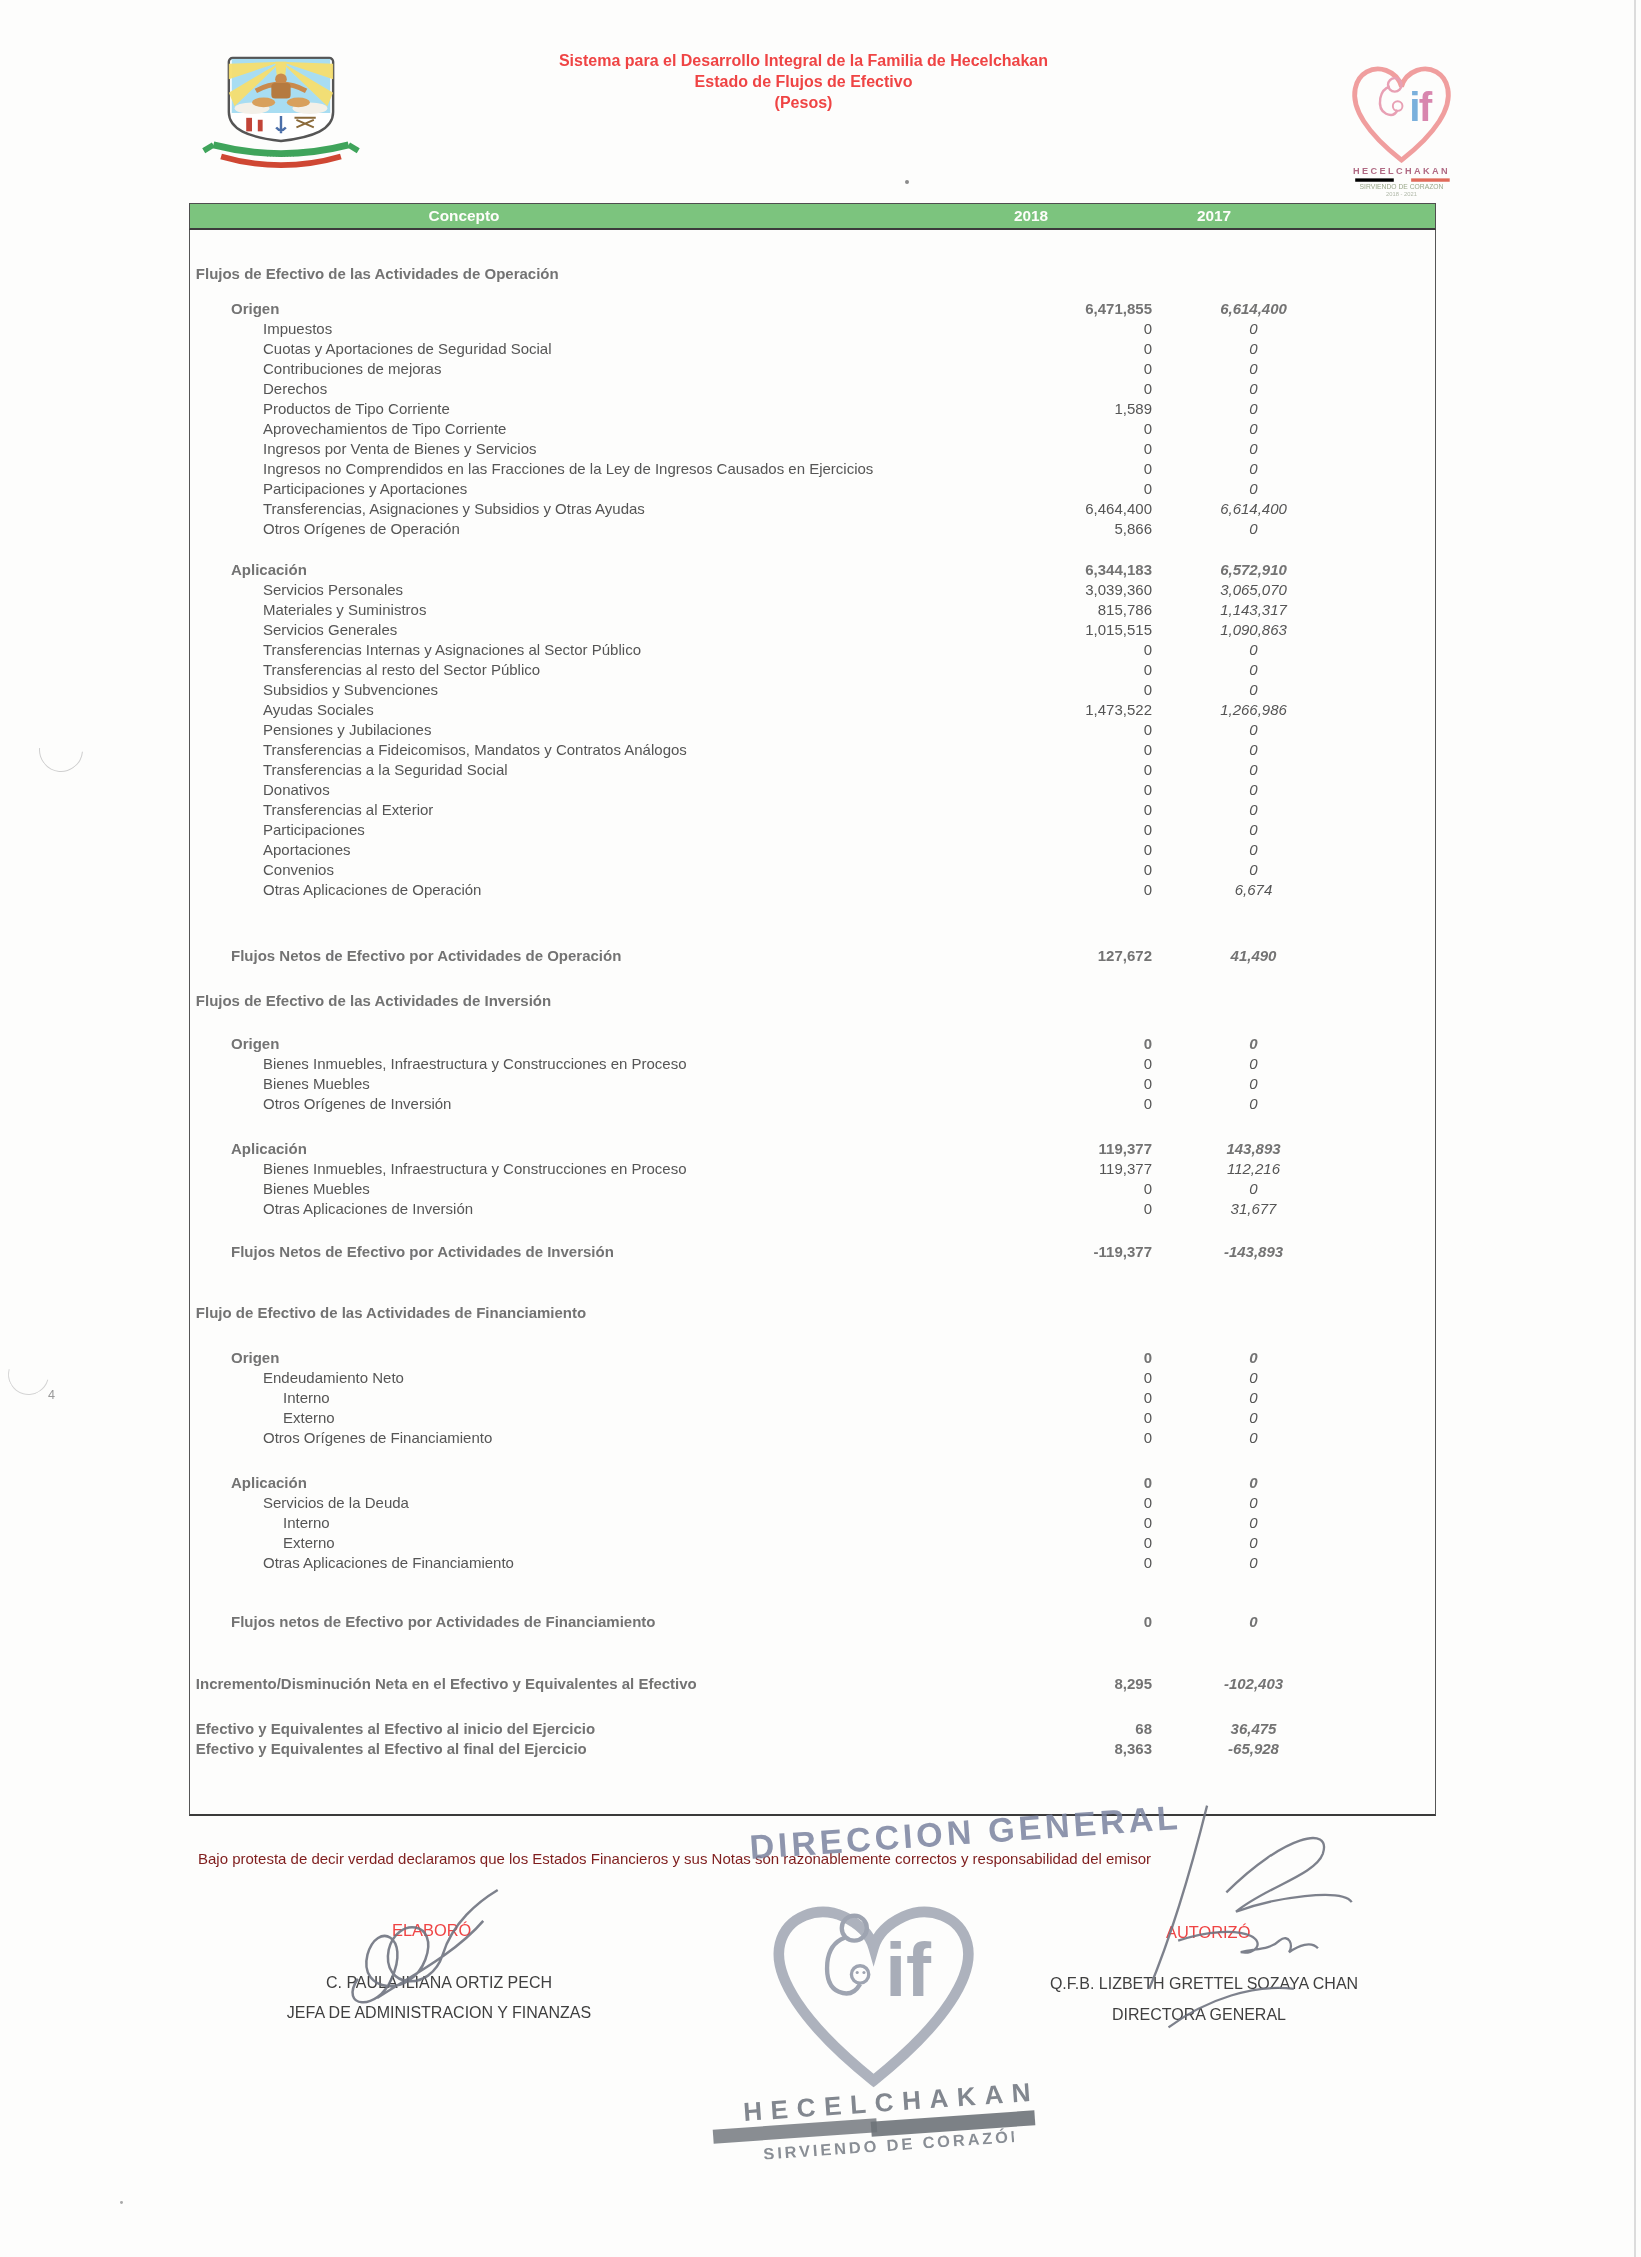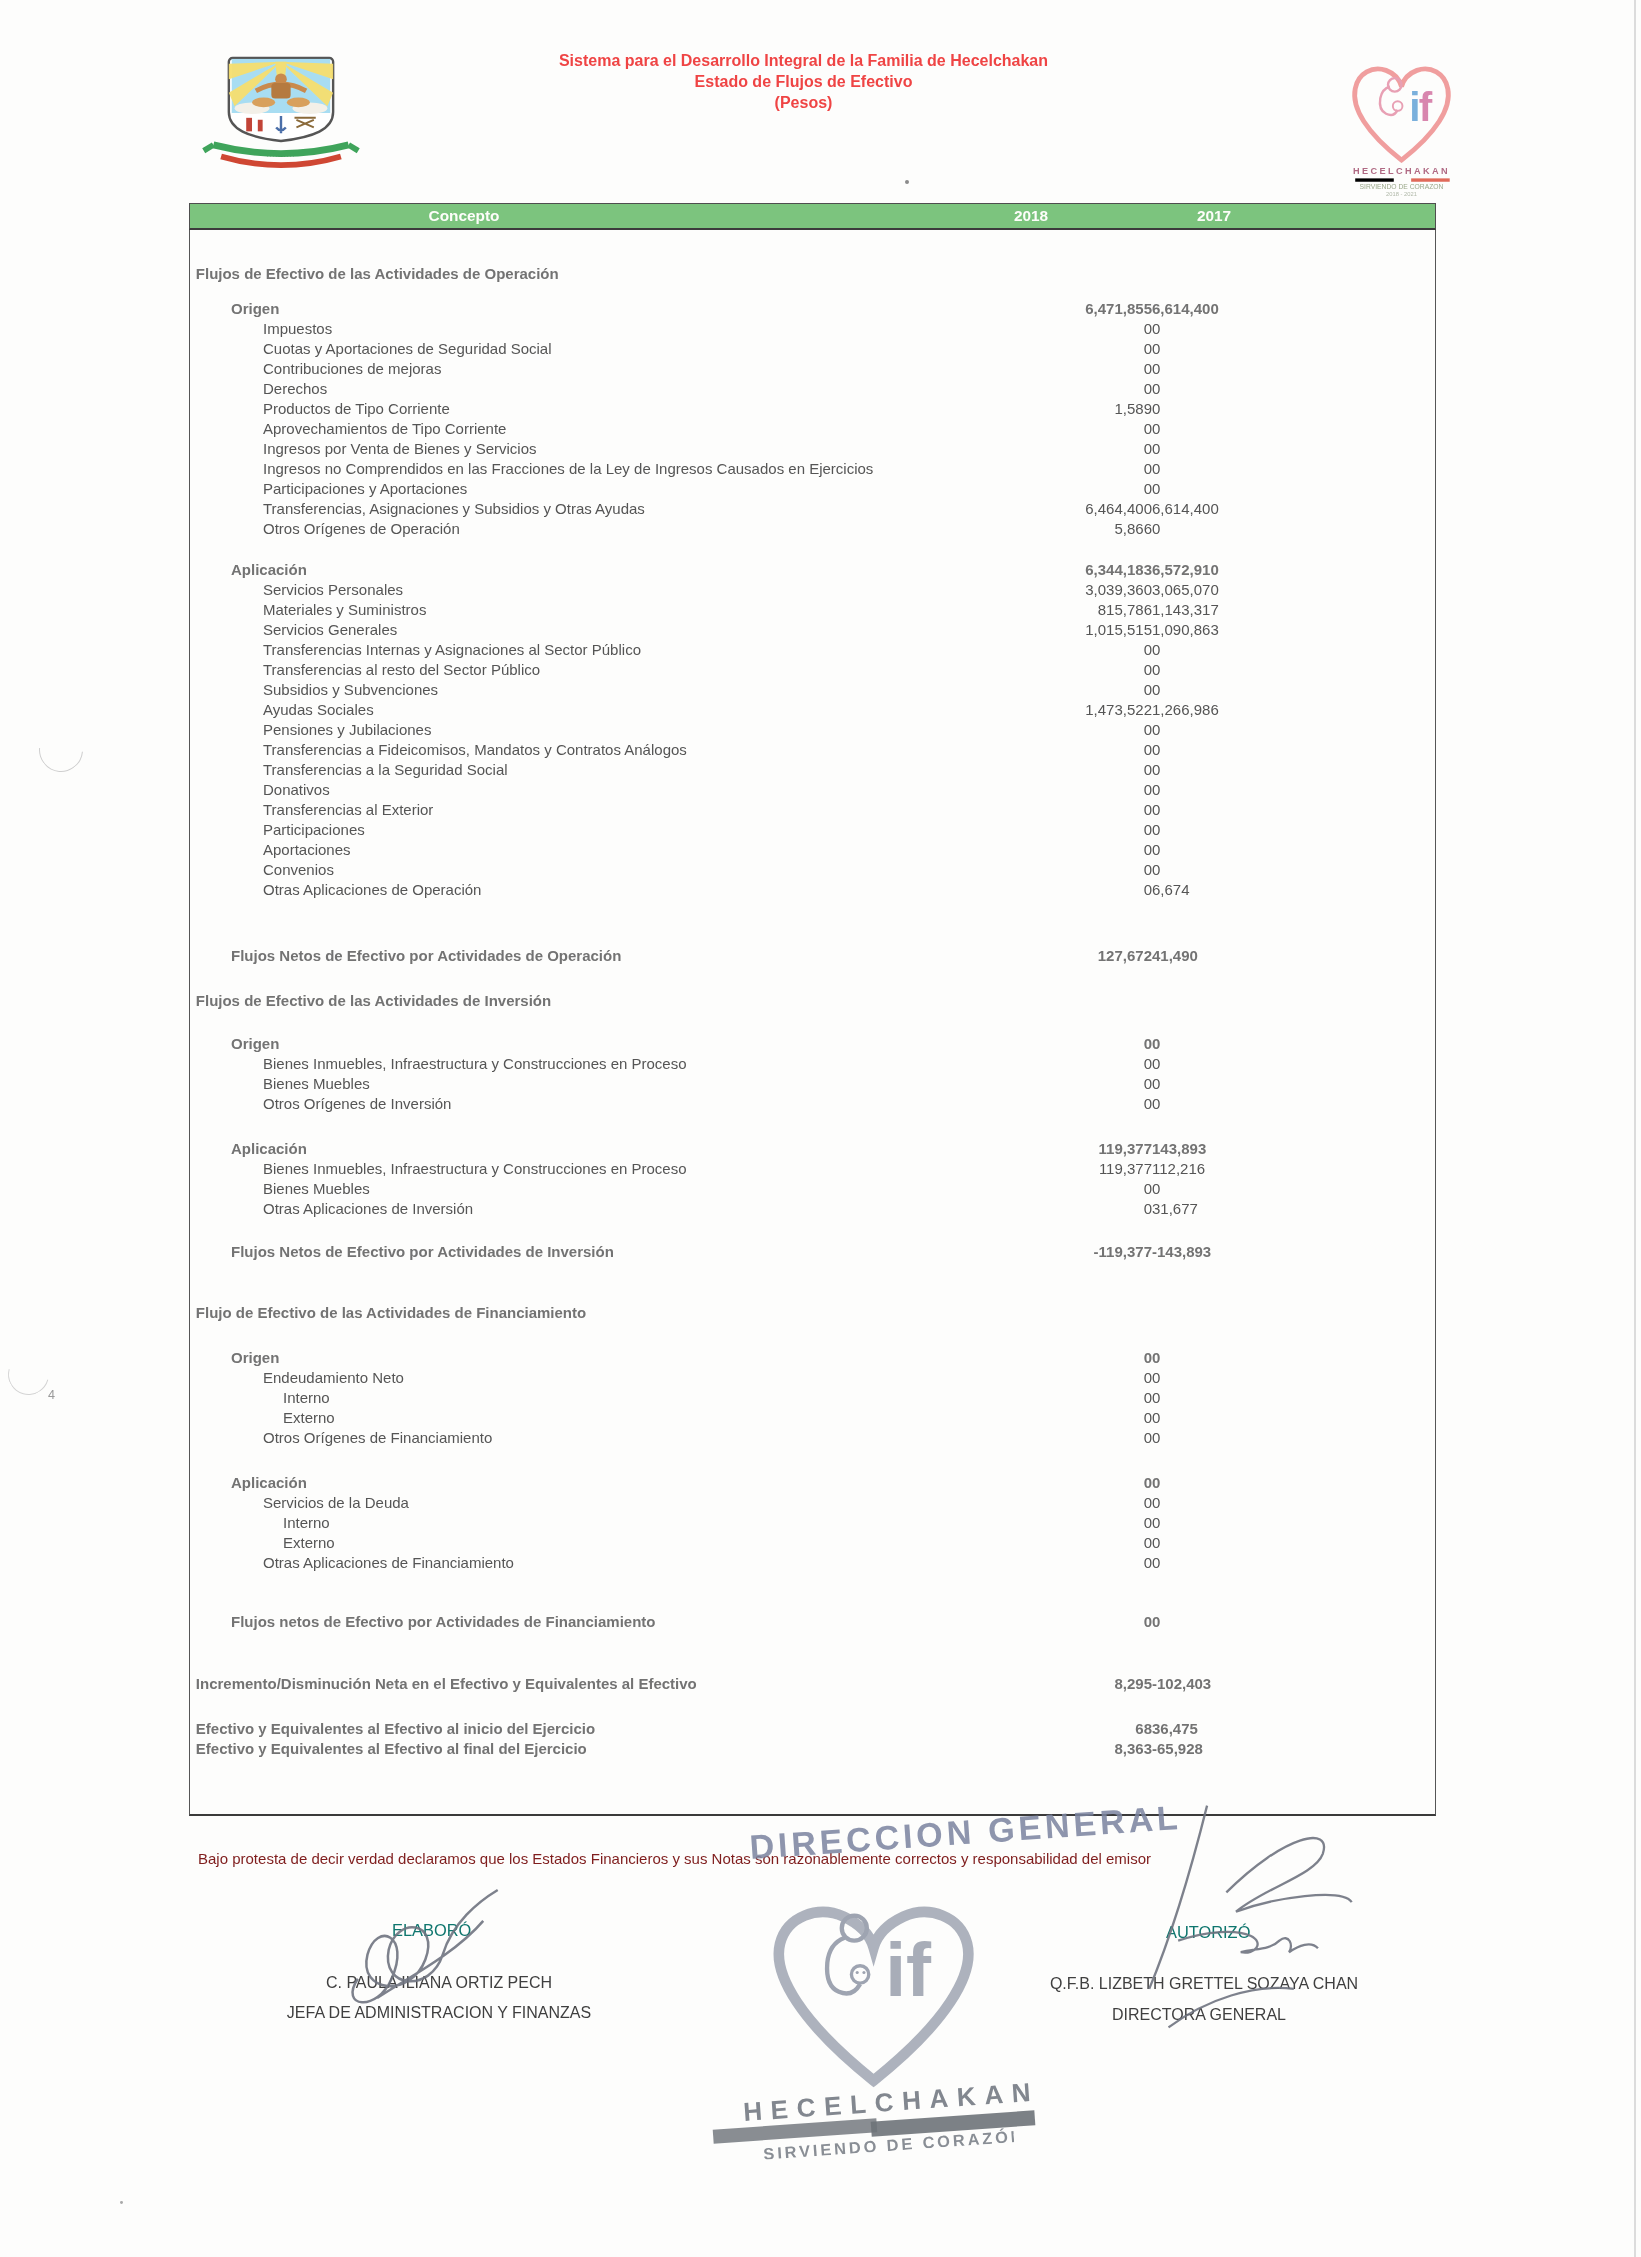--- a/index.html
+++ b/index.html
@@ -29,35 +29,35 @@
   .th-concepto { left:274px; }
   .th-2018 { left:841px; }
   .th-2017 { left:1024px; }
   .tbody {
     height:1578px; border-left:1.9px solid #565656; border-right:1.9px solid #565656;
     border-bottom:2.9px solid #3a3a3a; padding-top:5.8px; overflow:hidden;
   }
   .row { display:flex; align-items:baseline; height:20px; font-size:15px; white-space:nowrap; }
   .row .lbl { flex:1; overflow:hidden; }
   .row .v1 { width:154px; text-align:right; }
-  .row .v2 { width:203px; padding-right:80px; text-align:left; }
+  .row .v2 { width:203px; padding-right:80px; text-align:center;font-style:italic; }
   .row.section .lbl, .row.grand .lbl { padding-left:5.8px; }
   .row.group .lbl, .row.total .lbl { padding-left:41px; }
   .row.item .lbl  { padding-left:73px; }
   .row.item3 .lbl { padding-left:93px; }
   .row.section, .row.group, .row.total, .row.grand { font-weight:bold; color:#737373; }
   .row.item, .row.item3 { color:#555; }
   
   .declaration { position:absolute; left:198px; top:1850px; font-size:15px; color:#7f1d1d; }
   .stamp-dg {
     position:absolute; left:734px; top:1813px; width:463px; text-align:center;
     transform:rotate(-4deg); color:#7b84a0; opacity:.85;
     font-weight:bold; font-size:34px; letter-spacing:3.9px; white-space:nowrap;
   }
-  .sig-label { position:absolute; font-size:16.4px; color:#0f766e; }
+  .sig-label { position:absolute; font-size:16.4px; color:#ef4444; }
   .sig-name  { position:absolute; font-size:16px; color:#3f3f3f; text-align:center; transform:translateX(-50%); white-space:nowrap; }
   .stamp-heart { position:absolute; left:748px; top:1878px; opacity:.85; }
   .stamp-hec {
     position:absolute; left:743px; top:2087px; width:290px; text-align:center;
     transform:rotate(-4deg); color:#82878f; font-weight:bold; font-size:26px;
     letter-spacing:8.7px; white-space:nowrap;
   }
   .stamp-bar1 { position:absolute; left:713px; top:2124px; width:164px; height:13.5px; background:#74797f; transform:rotate(-4deg); opacity:.85; }
   .stamp-bar2 { position:absolute; left:871px; top:2116px; width:164px; height:14.5px; background:#6e7379; transform:rotate(-4deg); opacity:.9; }
   .stamp-srv {

